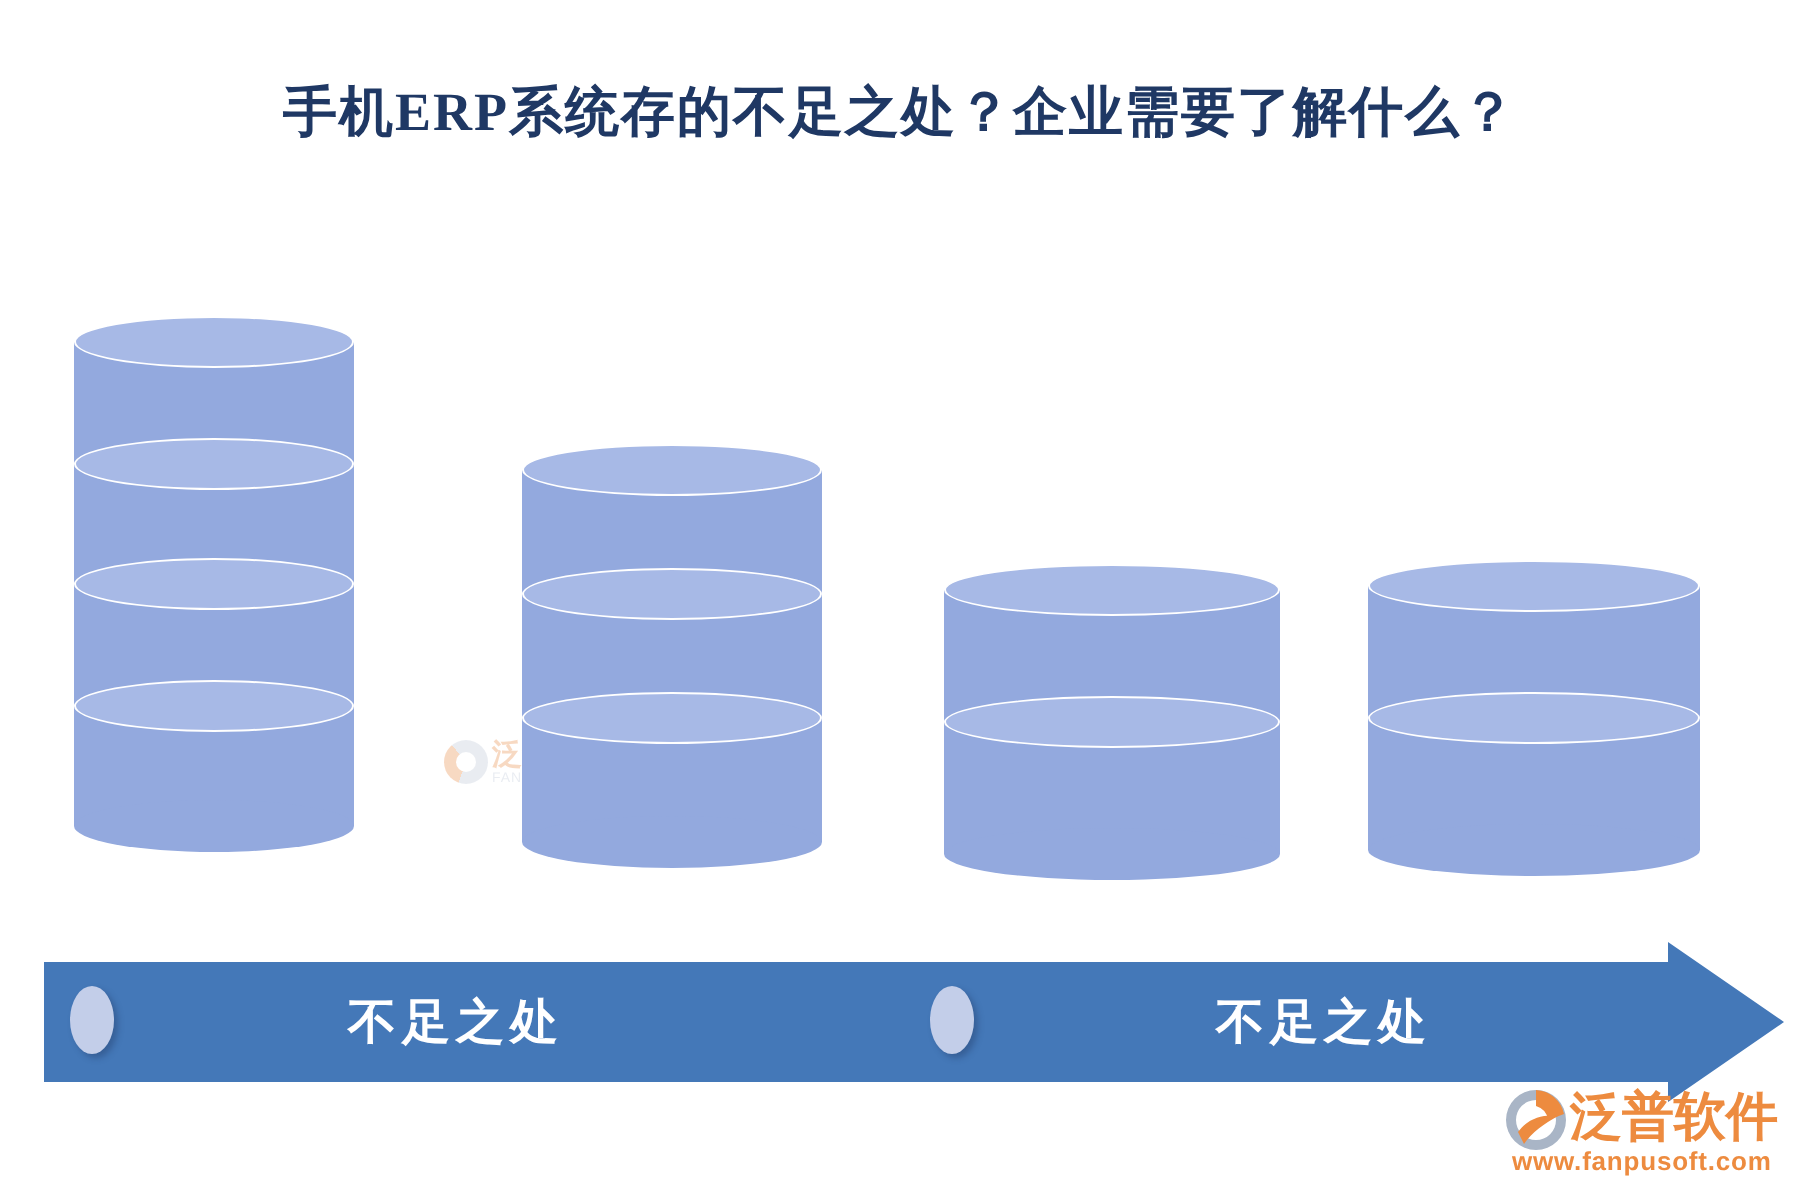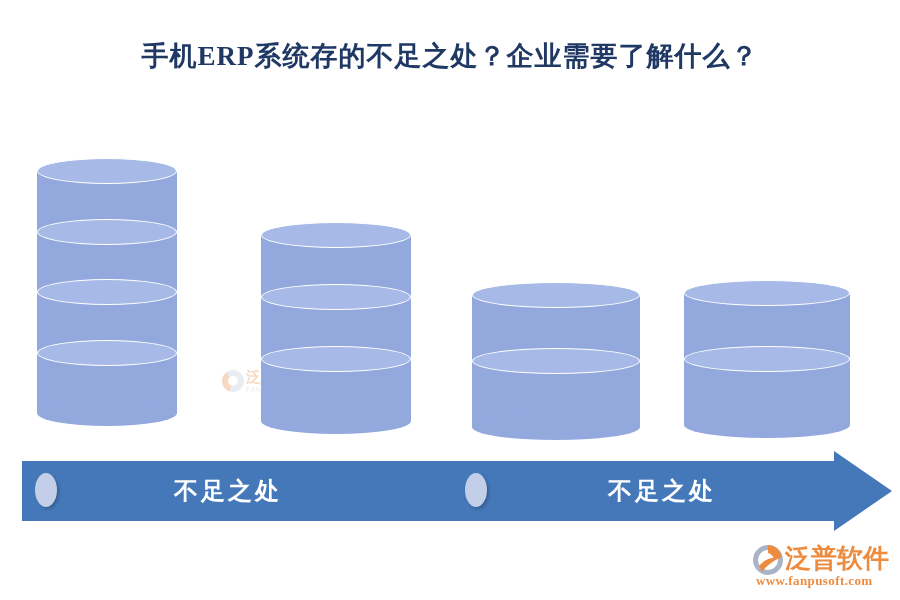--- a/index.html
+++ b/index.html
@@ -122,21 +122,21 @@
     font-family: "Liberation Serif", "DejaVu Serif", serif;
     white-space: nowrap;
     z-index: 6;
     text-shadow: 0 1px 1px rgba(60,80,140,0.25);
   }
 
   
   #arrow-band {
     position: absolute;
     left: 22px;
-    top: 451px;
+    top: 471px;
     width: 870px;
     height: 80px;
   }
   #arrow-shape {
     position: absolute;
     left: 0; top: 0;
     width: 870px;
     height: 80px;
   }
   .band-oval {
@@ -182,21 +182,21 @@
     font-family: "Liberation Sans", sans-serif;
     white-space: nowrap;
   }
   #logo .logo-url {
     position: absolute;
     left: 4px; top: 33px;
     font-size: 13px;
     font-weight: bold;
     color: #ED8B3F;
     letter-spacing: 0.4px;
-    font-family: Liberation Serif, serif;
+    font-family: Liberation Sans, sans-serif;
     white-space: nowrap;
   }
 </style>
 </head>
 <body>
 
 <div id="slide">
 
   <div id="title">手机ERP系统存的不足之处？企业需要了解什么？</div>
 

